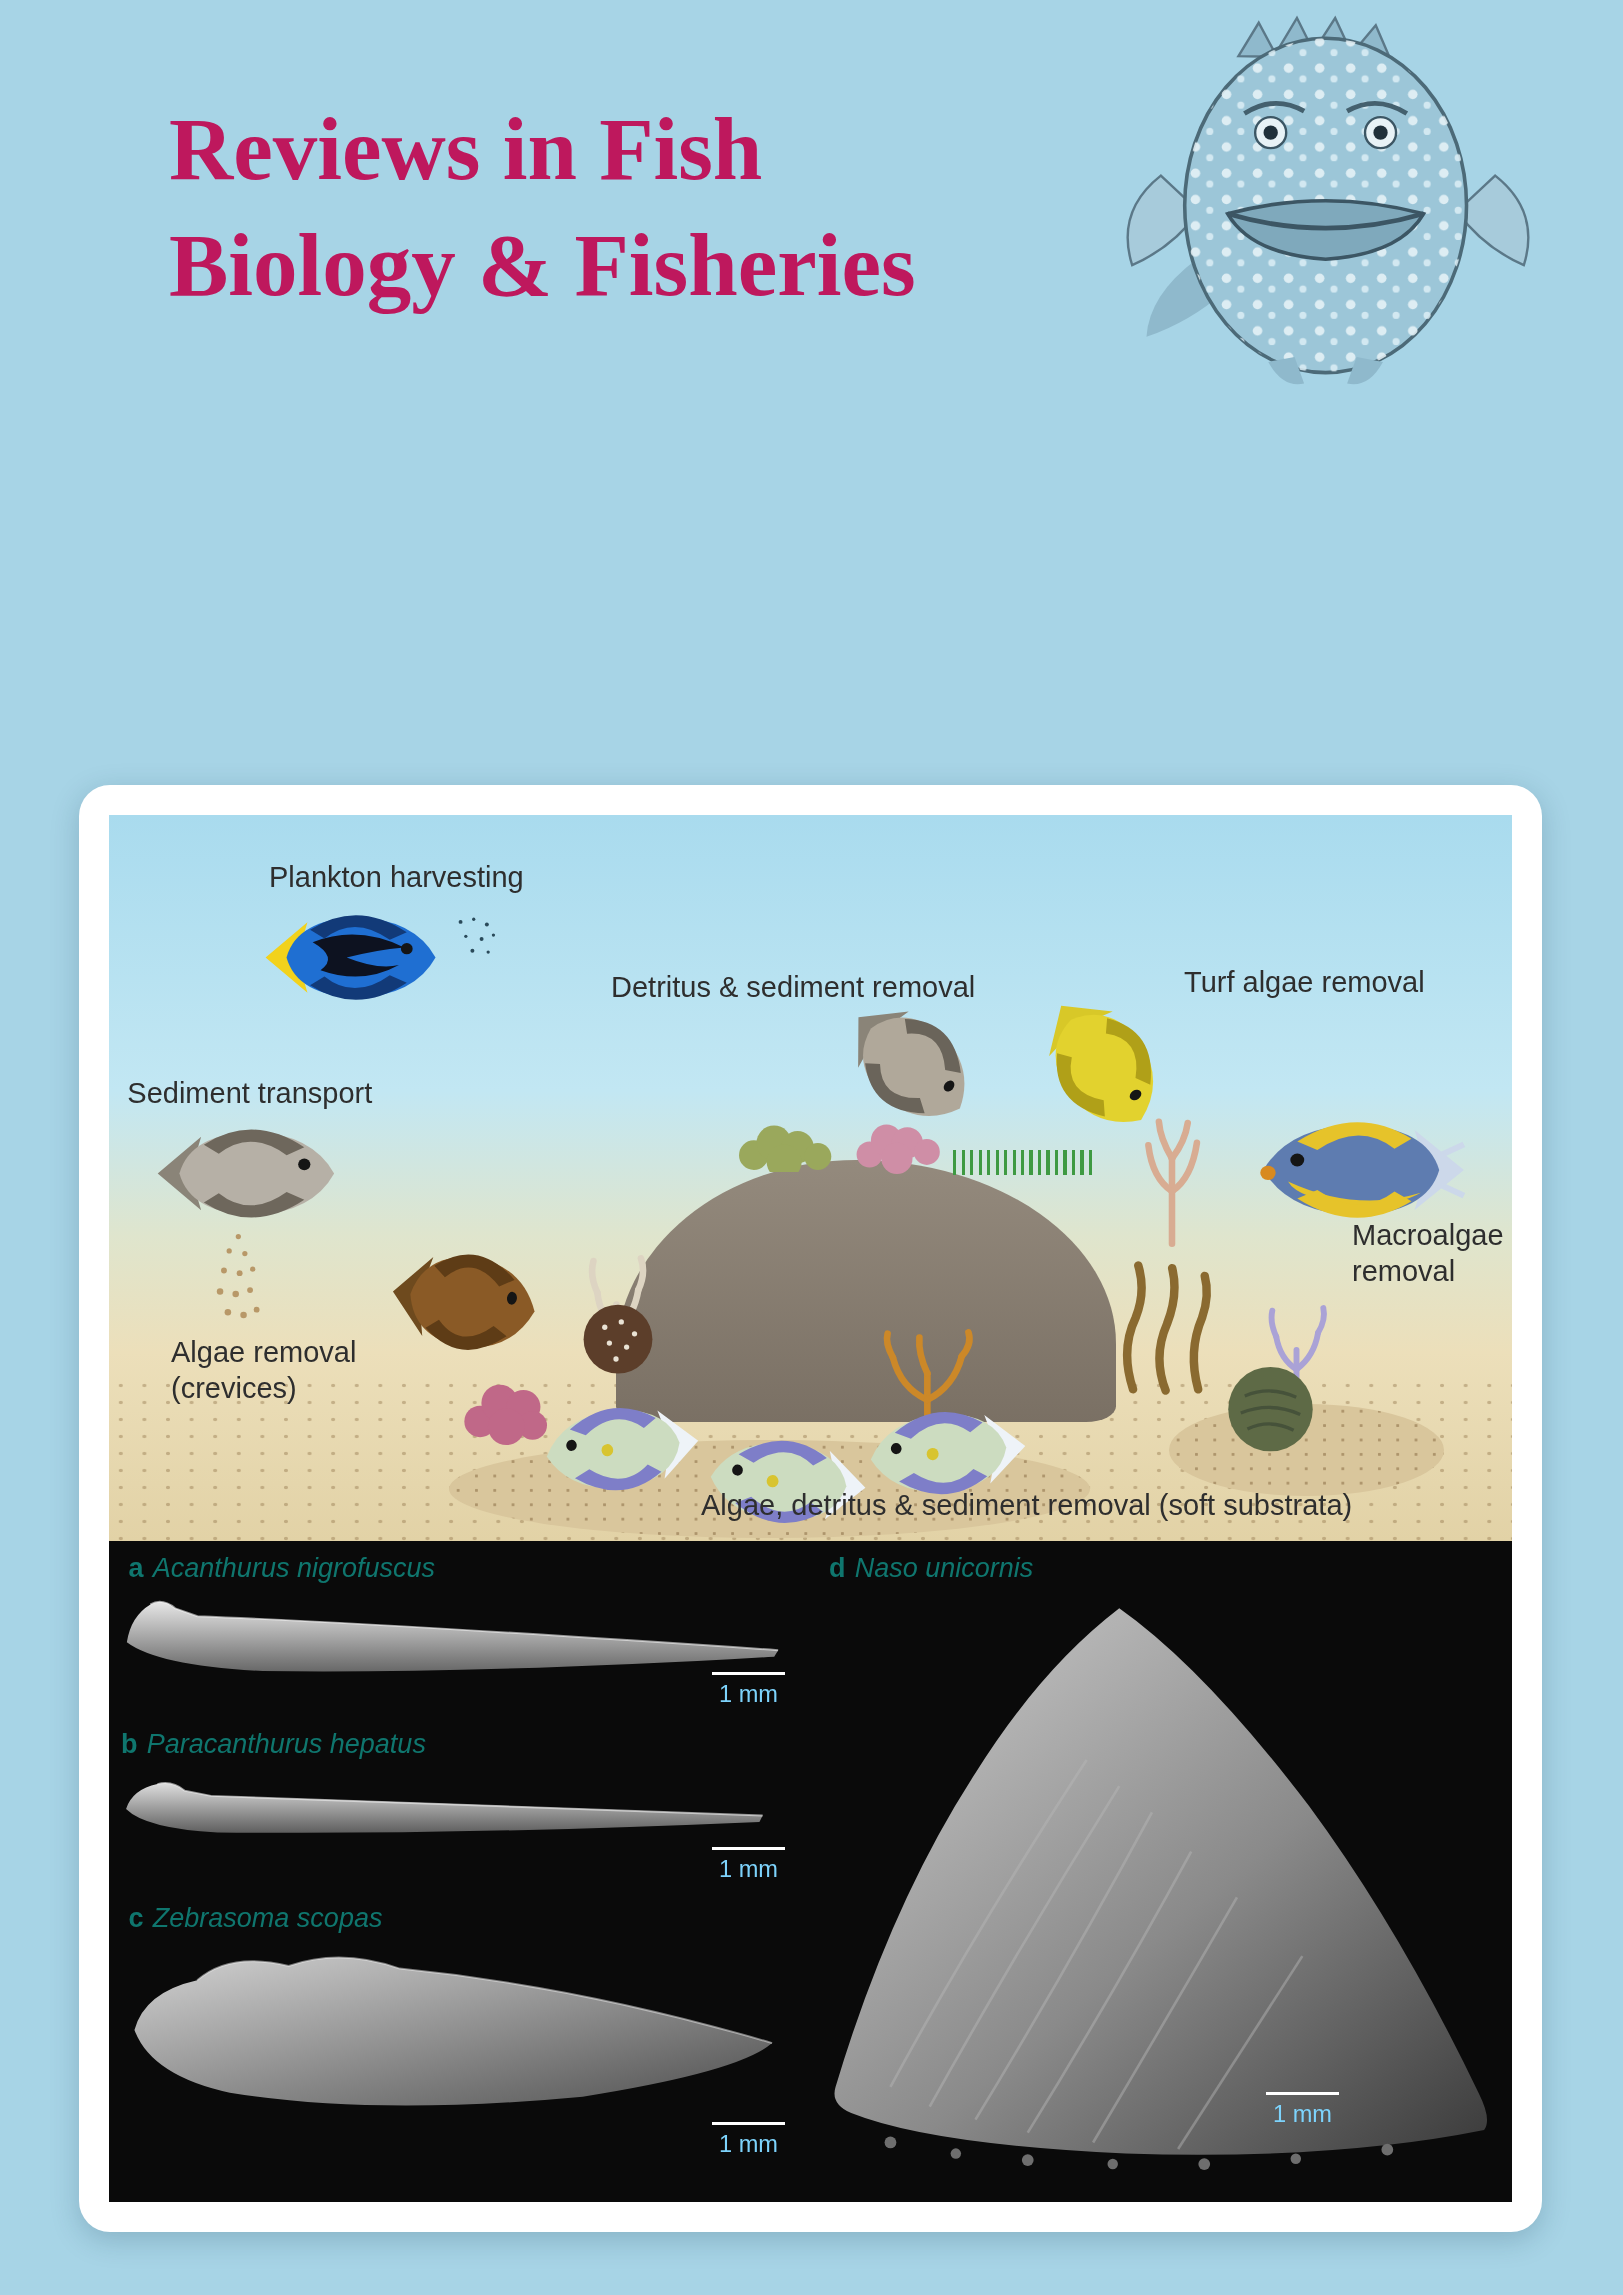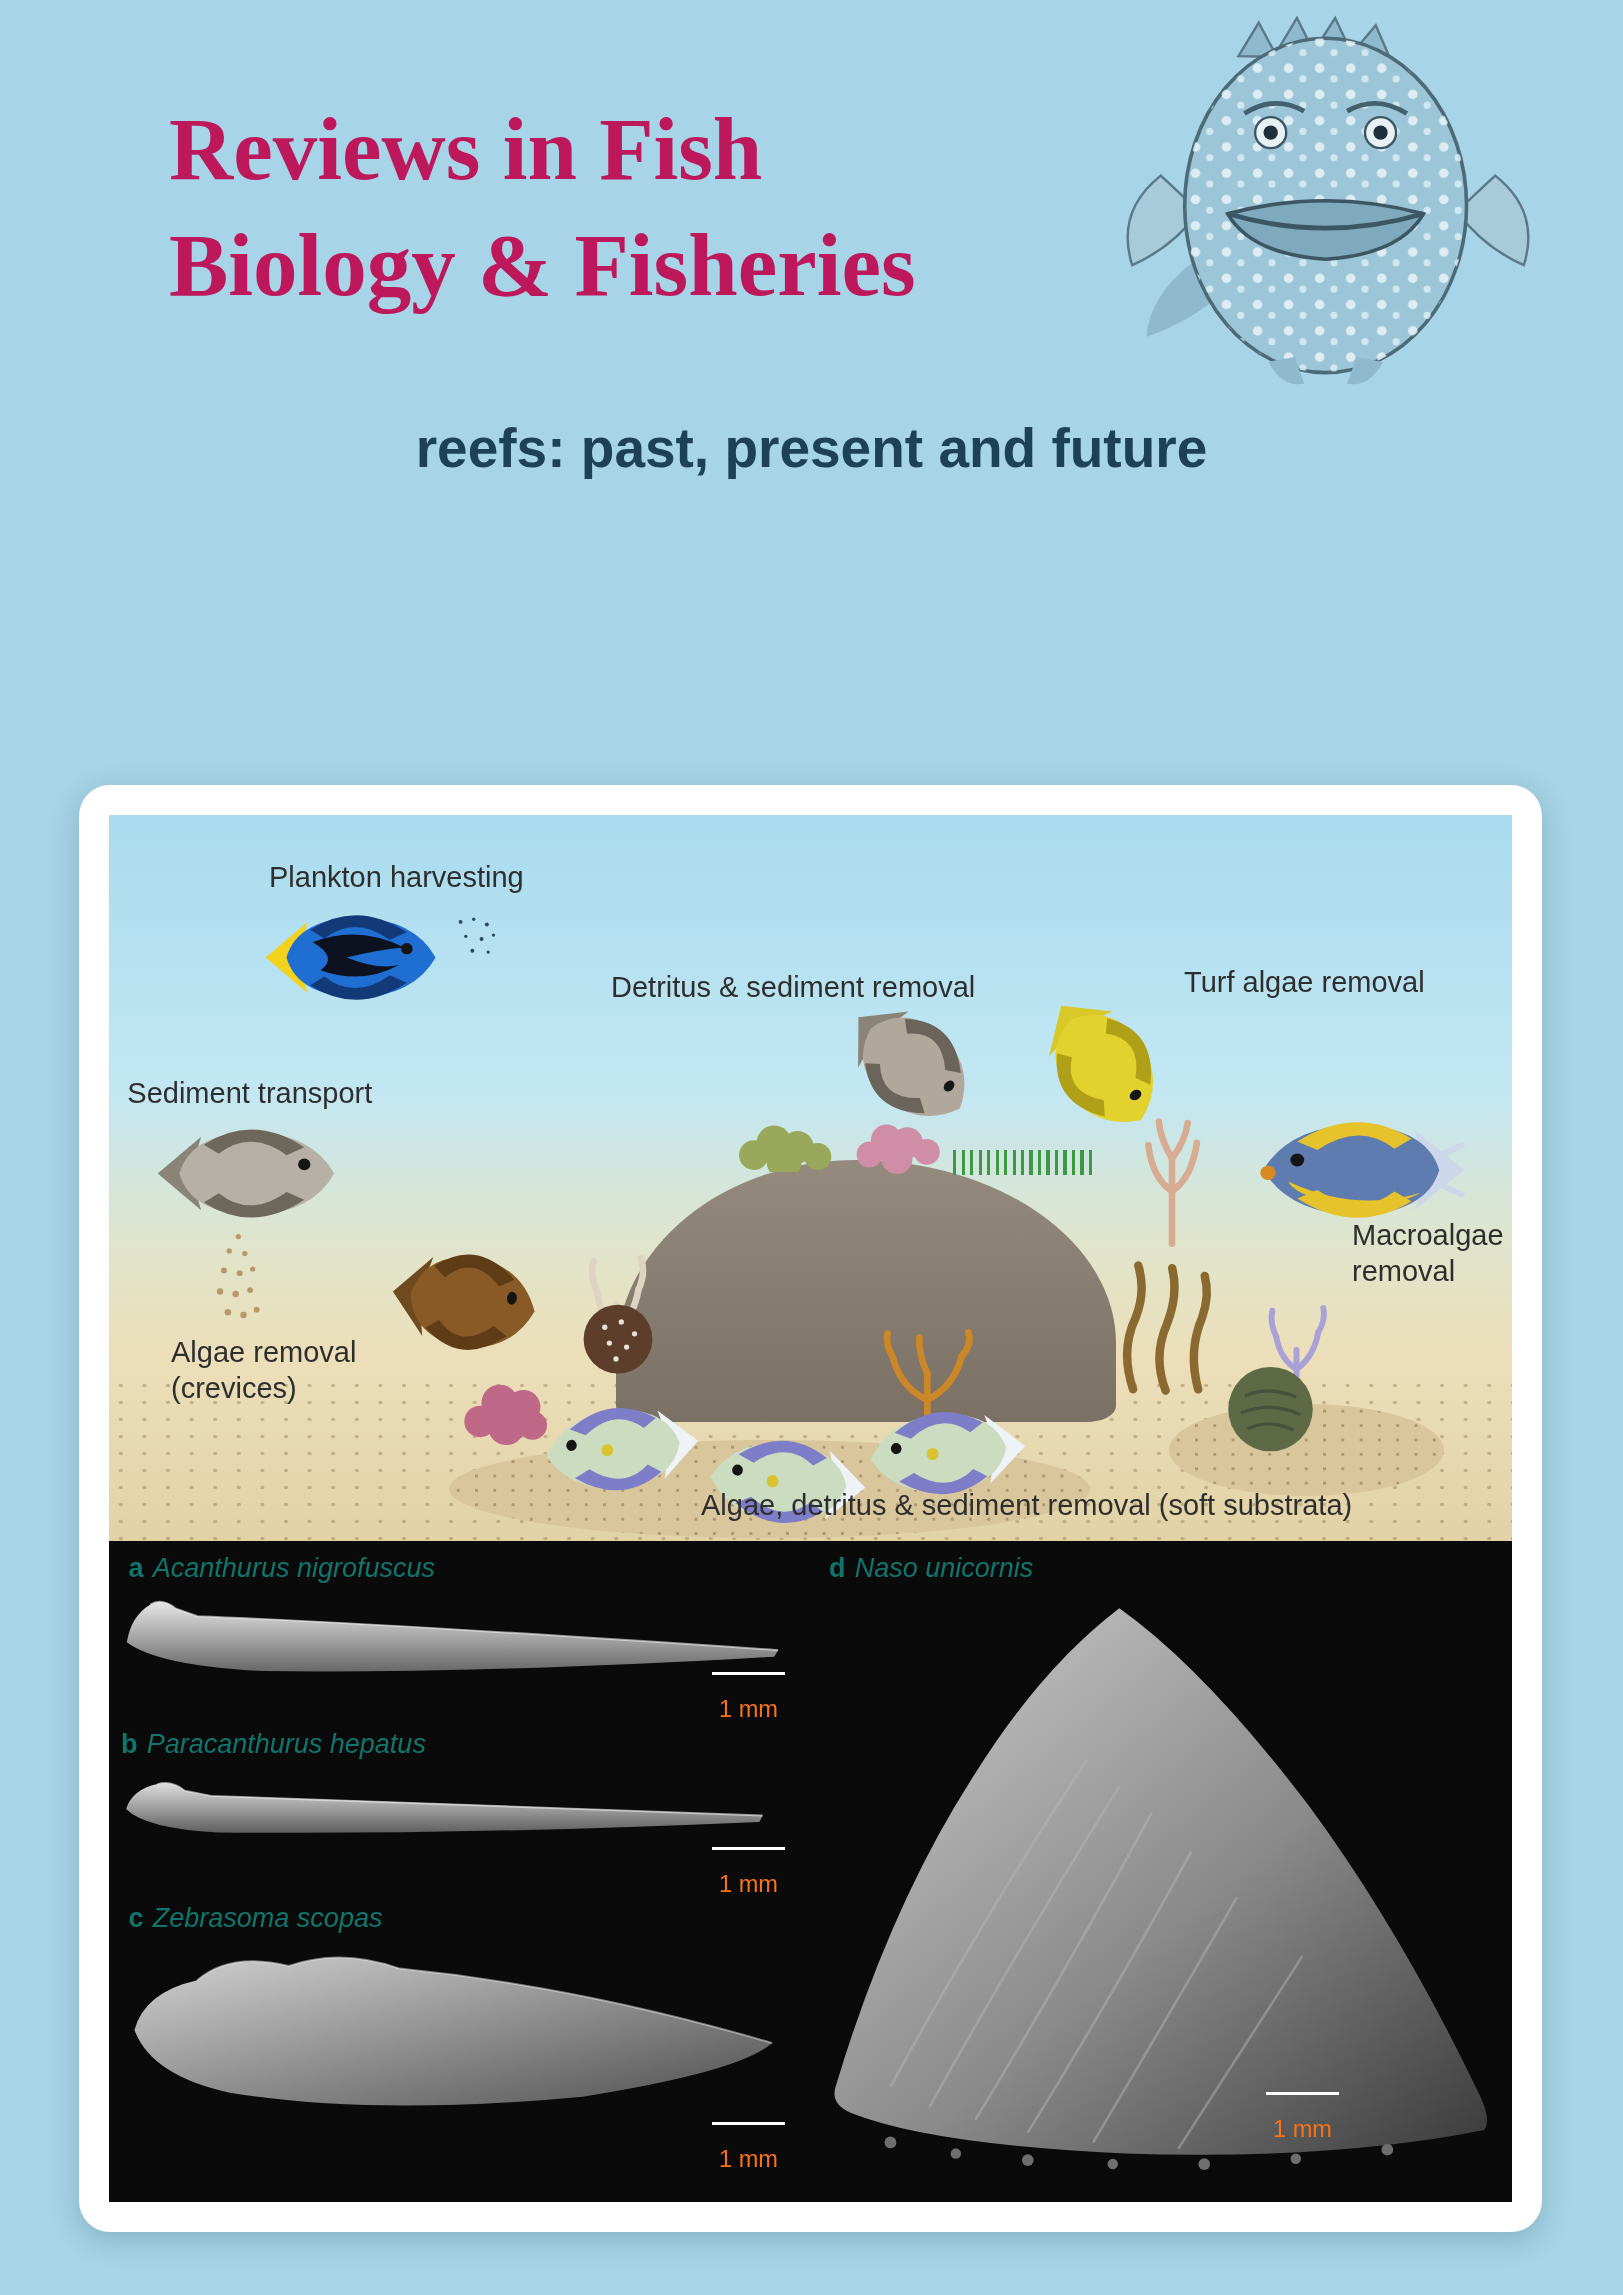--- a/index.html
+++ b/index.html
@@ -86,21 +86,21 @@
     position:absolute; left:30px; top:756px; width:1403px; height:661px;
     background:#0a0a0a; overflow:hidden;
   }
   .sem-label{ position:absolute; color:#0f766e; font-size:27px; }
   .sem-label b{ margin-right:9.2px; font-weight:bold; }
   .sem-label i{ font-style:italic; }
   .jaw{ position:absolute; }
   .jaw svg{ width:100%; height:100%; }
   .scalebar{ position:absolute; width:73px; }
   .scalebar .bar{ height:3.3px; background:#ffffff; }
-  .scalebar .scale-text{ color:#f97316; font-size:23.6px; text-align:center; margin-top:21px; }
+  .scalebar .scale-text{ color:#7dd3fc; font-size:23.6px; text-align:center; margin-top:6px; }
 </style>
 </head>
 <body>
 
 <div class="journal-title">Reviews in Fish
 Biology &amp; Fisheries</div>
 
 <div class="fish-illustration">
   <svg viewBox="0 0 340 320">
     <defs>
@@ -122,21 +122,20 @@
     <circle cx="214" cy="104" r="13" fill="#e8f2f6" stroke="#3c5664" stroke-width="2"></circle>
     <circle cx="214" cy="104" r="6" fill="#20303a"></circle>
     <path d="M86,172 Q168,150 250,172 Q230,206 168,210 Q106,206 86,172 Z" fill="#7fa9bc" stroke="#3c5664" stroke-width="3"></path>
     <path d="M86,172 Q168,196 250,172" fill="none" stroke="#3c5664" stroke-width="4"></path>
     <path d="M120,296 Q132,318 150,314 L142,292 Z" fill="#8fb9cc"></path>
     <path d="M216,296 Q204,318 186,314 L194,292 Z" fill="#8fb9cc"></path>
   </svg>
 </div>
 
 <div class="article-title">
-  <span>reefs: past, present and future</span>
 </div>
 
 <div class="authors">
 </div>
 
 <div class="card">
 
   <div class="reef-fig">
 
     <div class="sand"></div>

